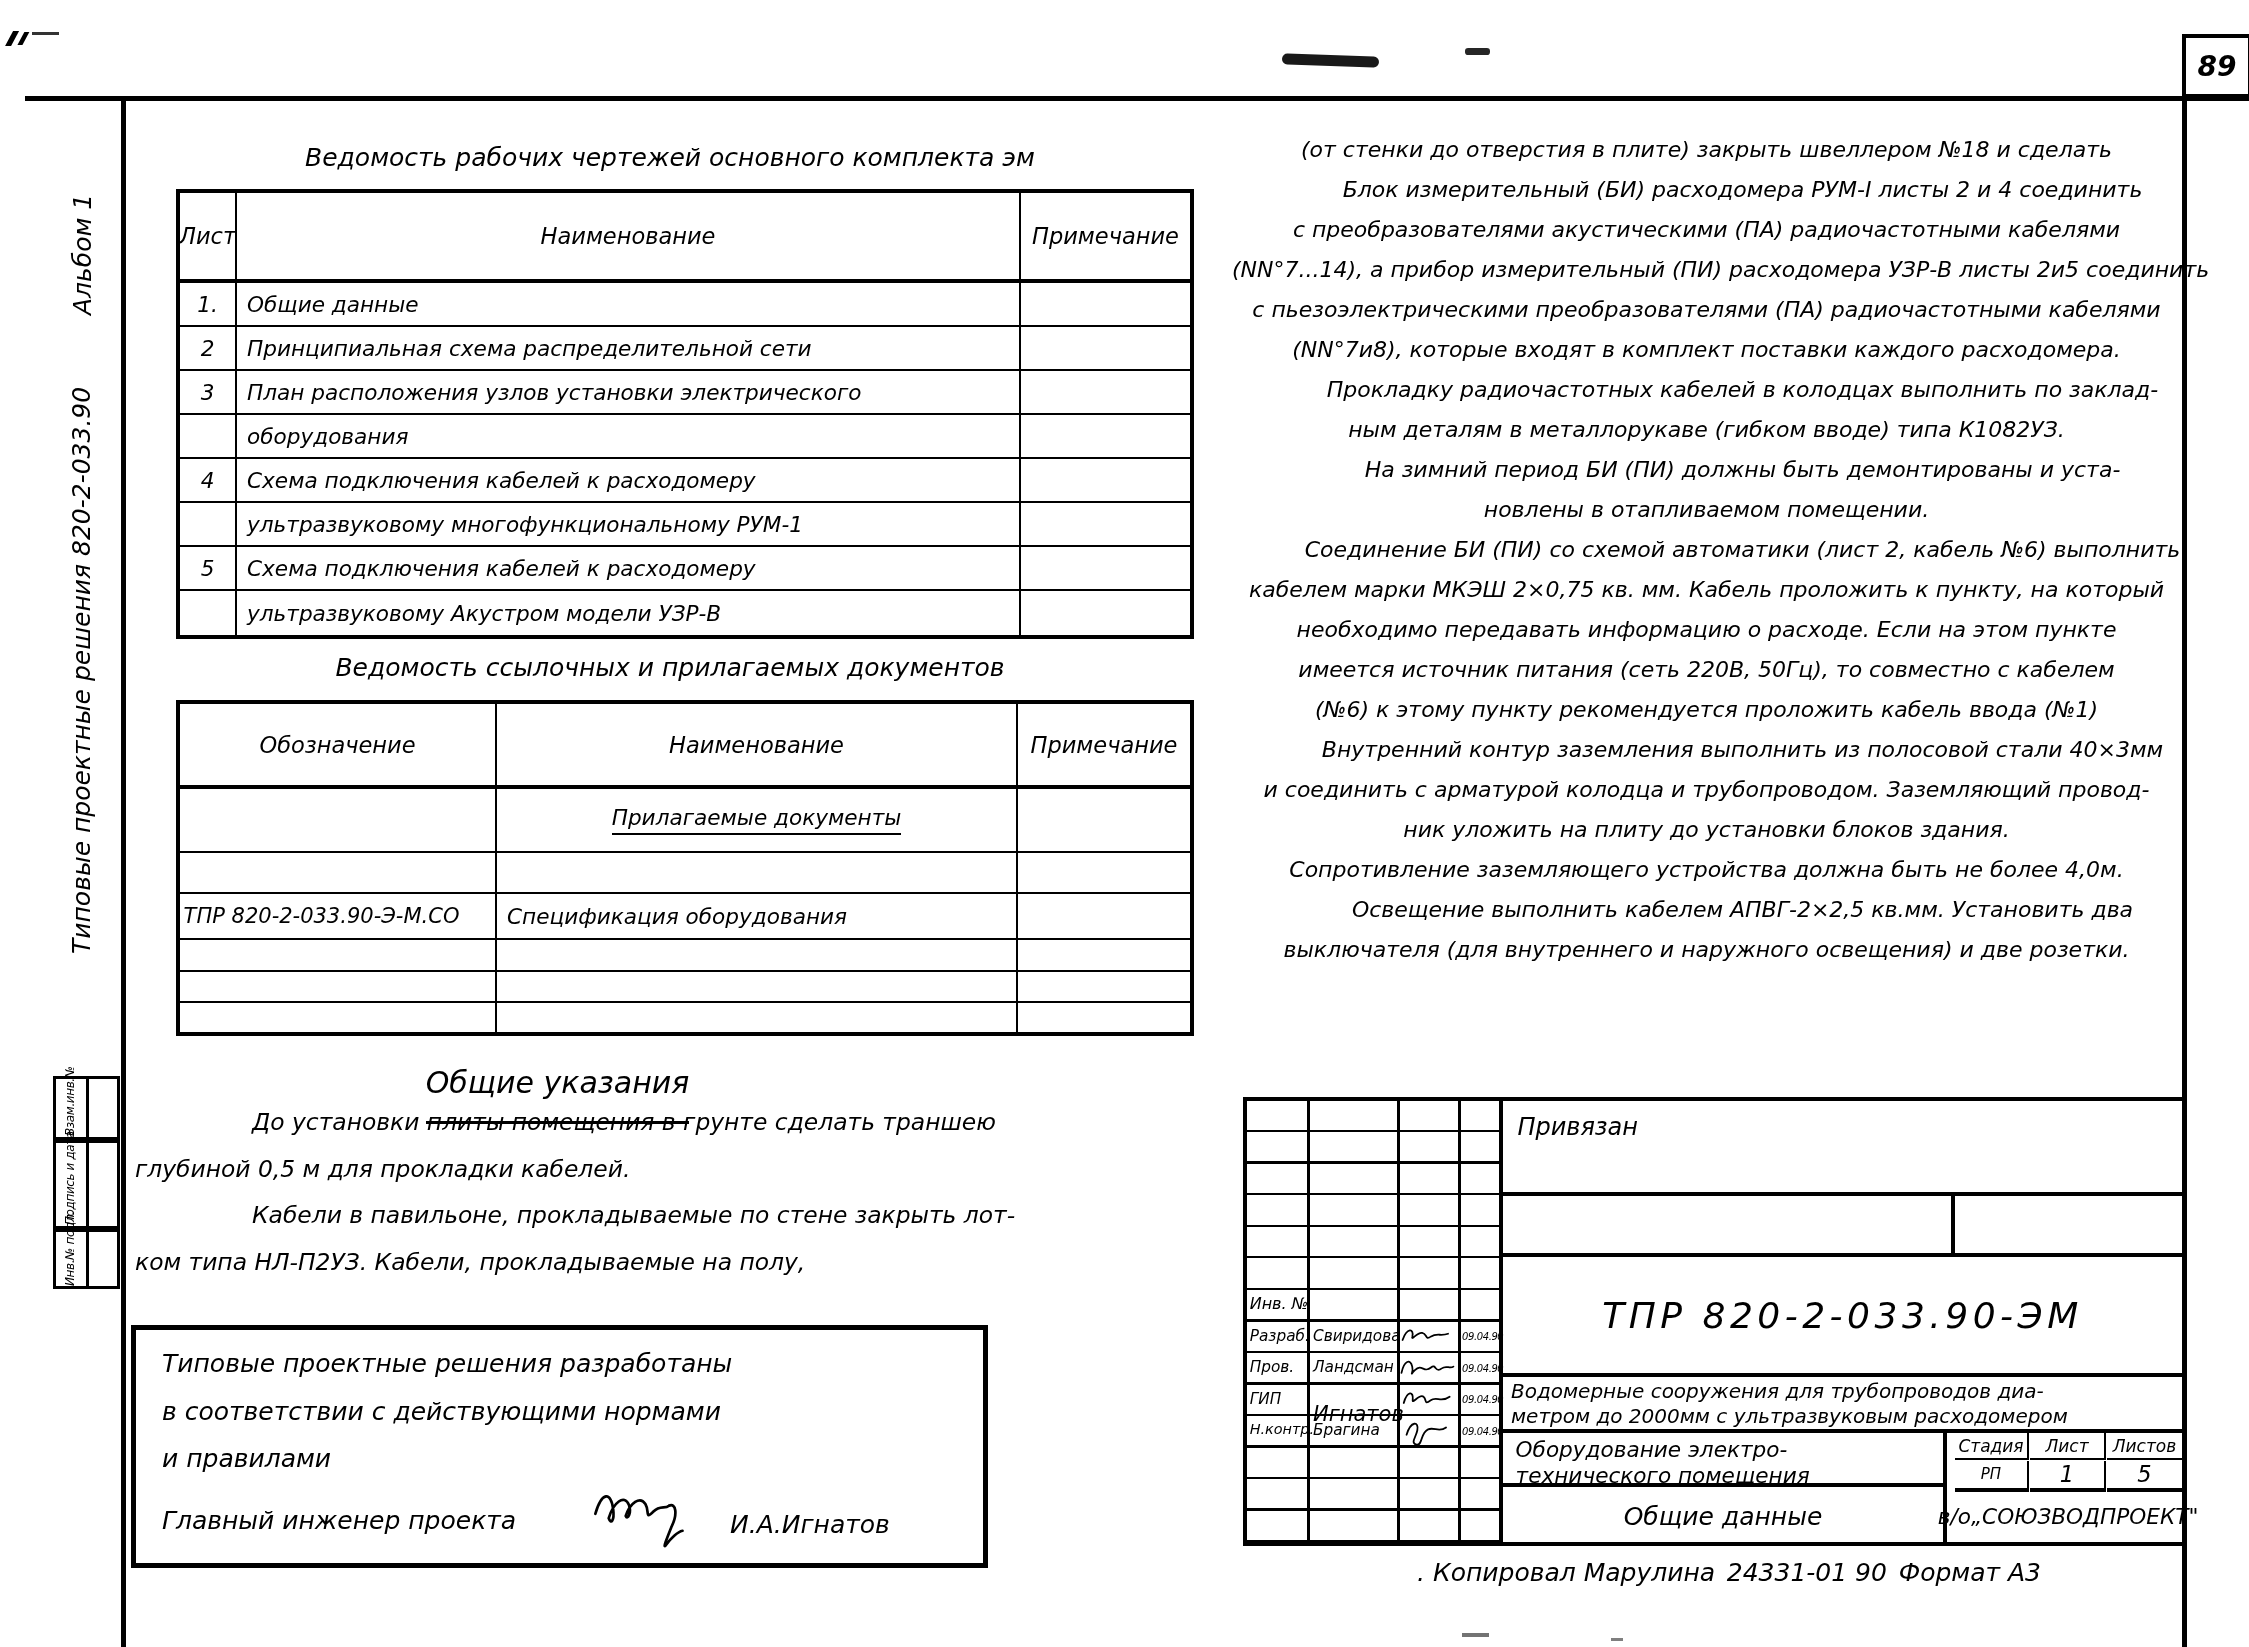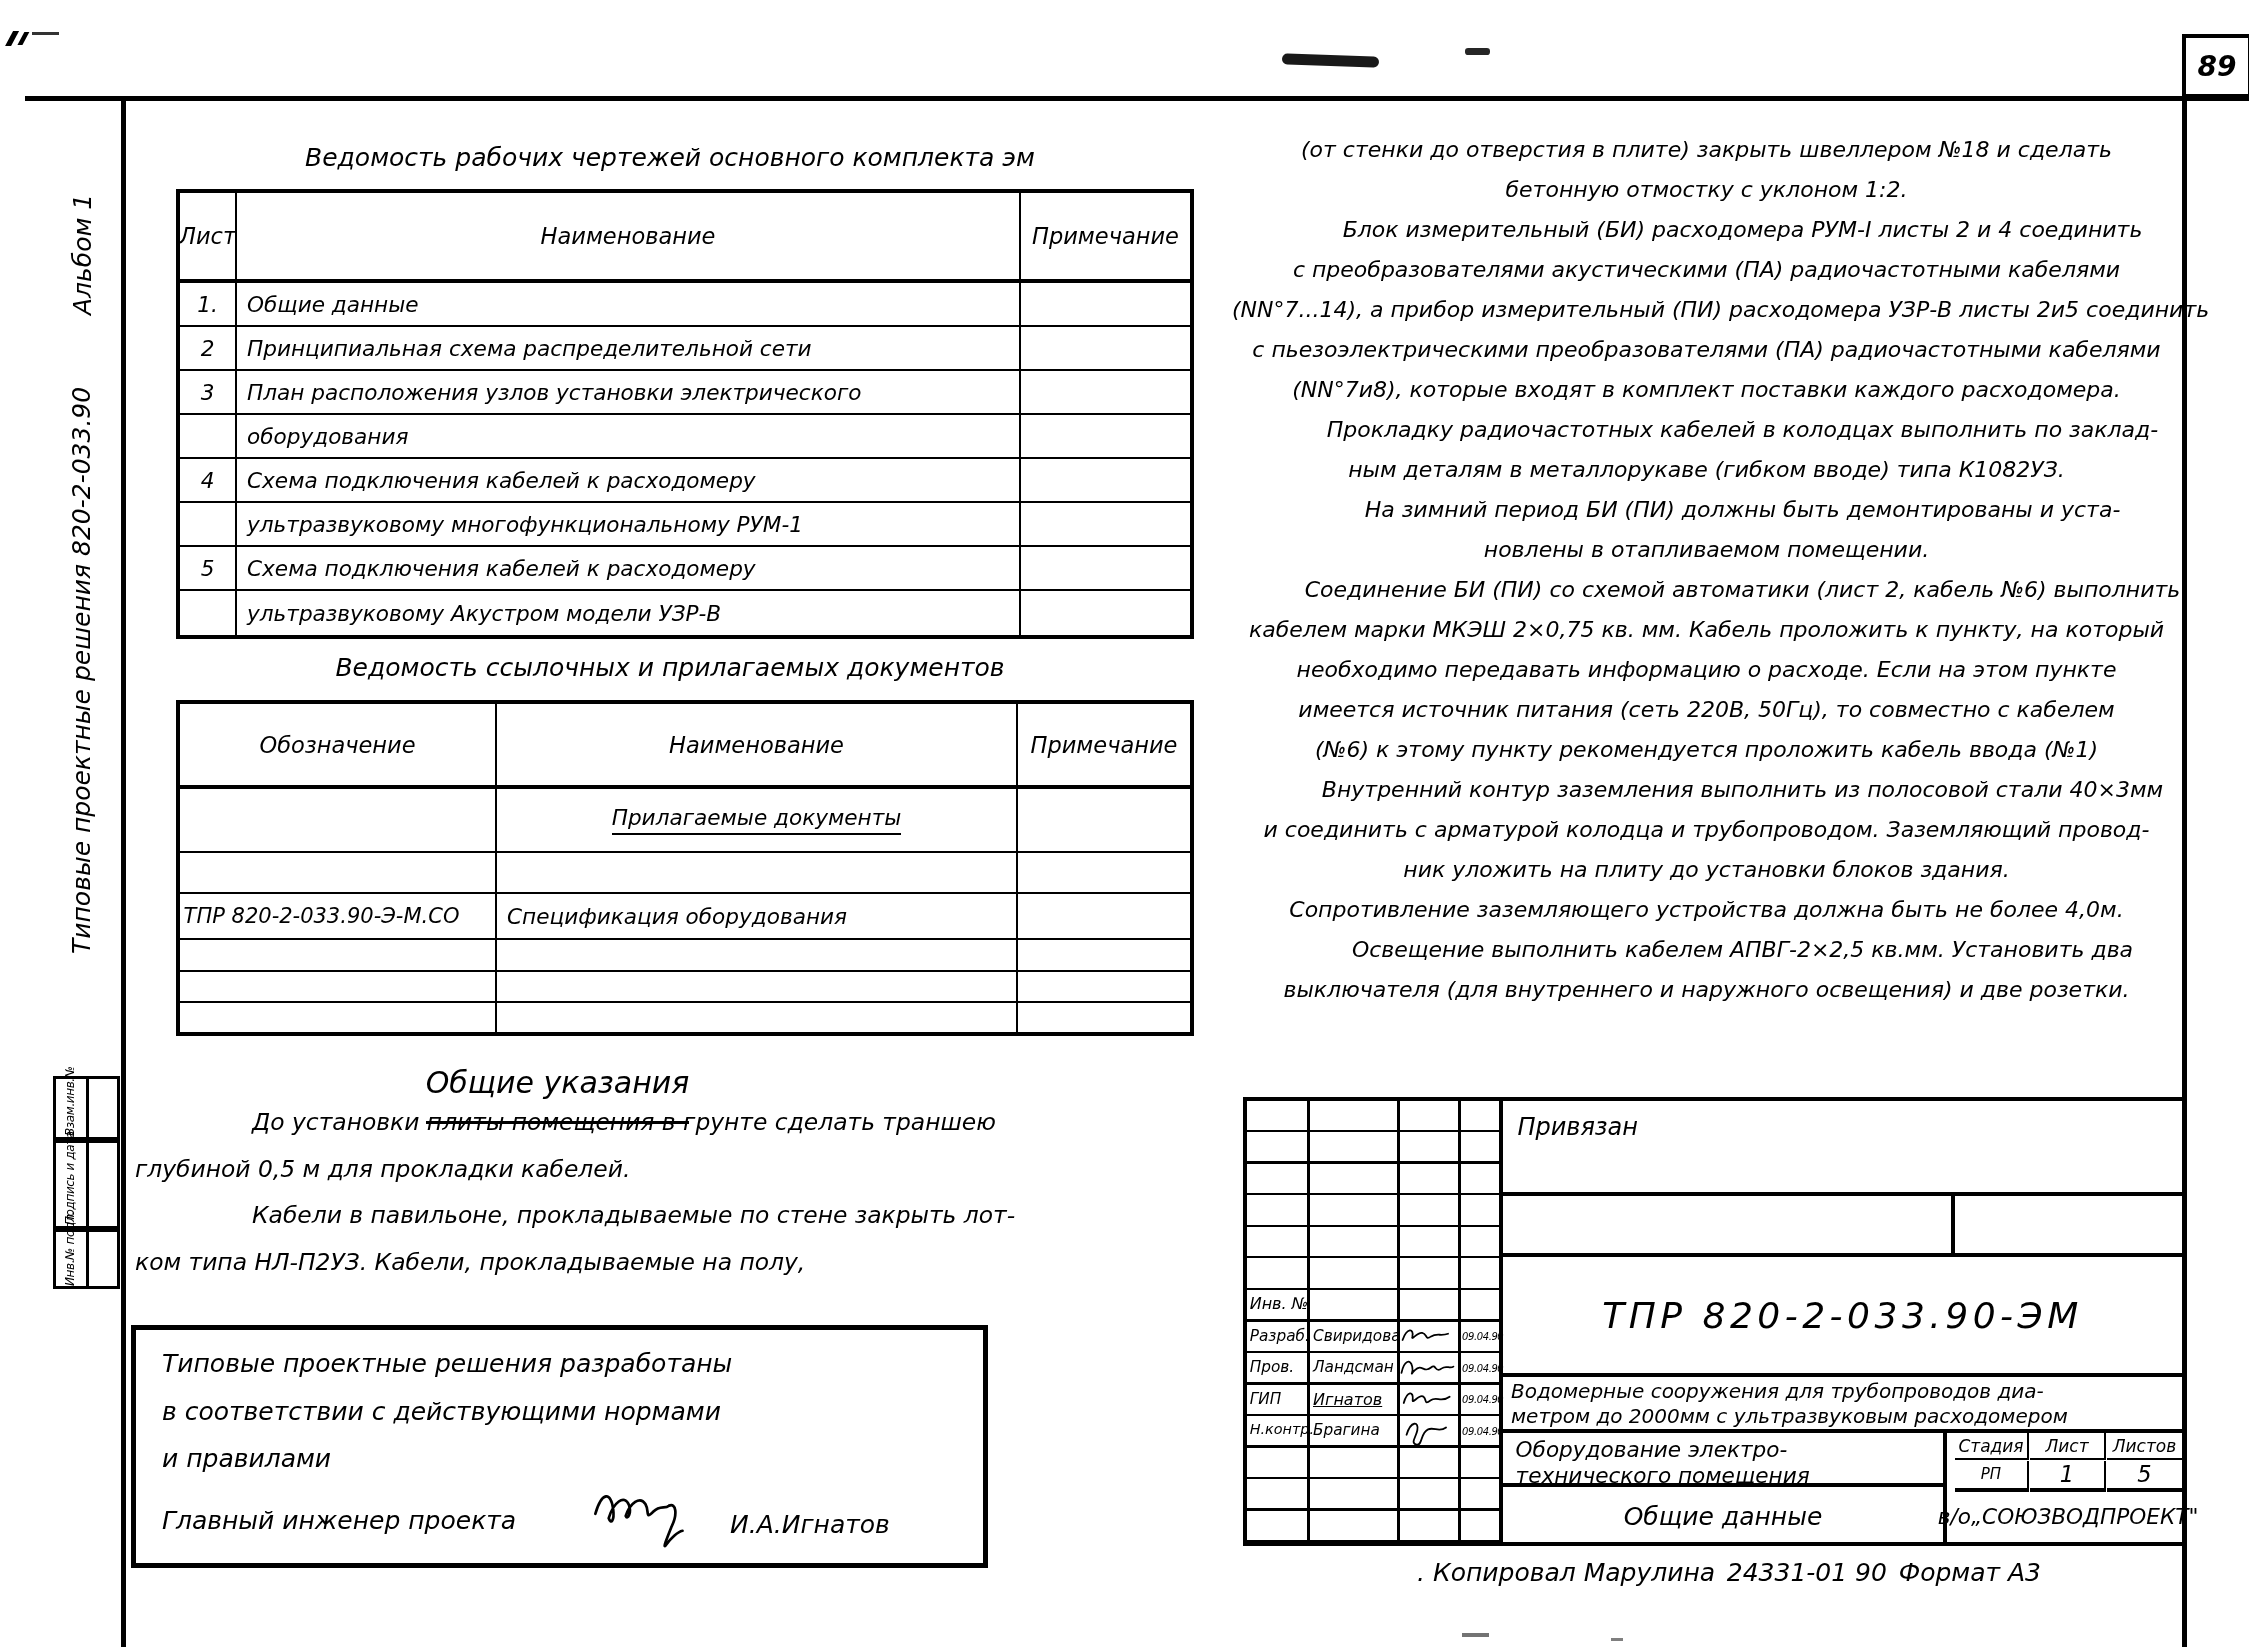--- a/index.html
+++ b/index.html
@@ -200,21 +200,20 @@
     <span class="sline" style="top:176px;">Главный инженер проекта</span>
     <svg class="sig-svg abs" style="left:450px; top:148px;" width="117" height="76" viewBox="0 0 260 170">
       <path d="M20 80 C 35 30, 55 30, 60 70 C 63 95, 55 105, 50 90 C 60 55, 85 35, 95 60 C 102 78, 92 95, 88 85 C 98 55, 120 40, 132 58 C 142 74, 130 95, 150 75 C 165 60, 175 70, 185 62" fill="none" stroke="#000" stroke-width="6" stroke-linecap="round"></path>
       <path d="M185 62 C 200 55, 205 80, 190 110 C 180 135, 170 160, 178 150 C 188 135, 205 120, 215 118" fill="none" stroke="#000" stroke-width="6" stroke-linecap="round"></path>
     </svg>
     <span class="sline" style="left:594px; top:180px;">И.А.Игнатов</span>
   </div>
 
   <div class="abs" style="left:1232px; top:130px; width:949px;">
     <div class="rc-line">(от стенки до отверстия в плите) закрыть швеллером №18 и сделать</div>
-    <div class="rc-line">бетонную отмостку с уклоном 1:2.</div>
     <div class="rc-line ind">Блок измерительный (БИ) расходомера РУМ-I листы 2 и 4 соединить</div>
     <div class="rc-line">с преобразователями акустическими (ПА) радиочастотными кабелями</div>
     <div class="rc-line">(NN°7...14), а прибор измерительный (ПИ) расходомера УЗР-В листы 2и5 соединить</div>
     <div class="rc-line">с пьезоэлектрическими преобразователями (ПА) радиочастотными кабелями</div>
     <div class="rc-line">(NN°7и8), которые входят в комплект поставки каждого расходомера.</div>
     <div class="rc-line ind">Прокладку радиочастотных кабелей в колодцах выполнить по заклад-</div>
     <div class="rc-line">ным деталям в металлорукаве (гибком вводе) типа К1082УЗ.</div>
     <div class="rc-line ind">На зимний период БИ (ПИ) должны быть демонтированы и уста-</div>
     <div class="rc-line">новлены в отапливаемом помещении.</div>
     <div class="rc-line ind">Соединение БИ (ПИ) со схемой автоматики (лист 2, кабель №6) выполнить</div>
@@ -243,21 +242,21 @@
       <span style="left:215px; top:230px; font-size:10px; letter-spacing:-0.4px;">09.04.90</span>
 
       <span style="left:2.7px; top:257px; font-size:15.3px;">Пров.</span>
       <span style="left:66px; top:257px; font-size:15.3px;">Ландсман</span>
       <svg class="abs" style="left:150px; top:253px;" width="60" height="27" viewBox="0 0 134 60">
         <path d="M10 42 C 16 14, 30 10, 34 28 C 38 44, 26 50, 40 36 C 56 20, 60 44, 76 30 C 88 20, 84 44, 100 32 C 110 24, 118 34, 126 28" fill="none" stroke="#000" stroke-width="4" stroke-linecap="round"></path>
       </svg>
       <span style="left:215px; top:262px; font-size:10px; letter-spacing:-0.4px;">09.04.90</span>
 
       <span style="left:2.7px; top:289px; font-size:15.3px;">ГИП</span>
-      <span style="left:66px; top:289px; font-size:16px;text-decoration:underline;">Игнатов</span>
+      <span style="left:66px; top:301px; font-size:21px;">Игнатов</span>
       <svg class="abs" style="left:153px; top:284px;" width="57" height="27" viewBox="0 0 126 60">
         <path d="M8 40 C 16 12, 30 14, 28 32 C 26 46, 42 18, 52 26 C 60 32, 52 46, 68 34 C 80 24, 92 40, 110 26" fill="none" stroke="#000" stroke-width="4" stroke-linecap="round"></path>
       </svg>
       <span style="left:215px; top:293px; font-size:10px; letter-spacing:-0.4px;">09.04.90</span>
 
       <span style="left:2.7px; top:320px; font-size:14.4px;">Н.контр.</span>
       <span style="left:66px; top:320px; font-size:15.3px;">Брагина</span>
       <svg class="abs" style="left:154px; top:314px;" width="56" height="35" viewBox="0 0 124 78">
         <path d="M12 44 C 22 12, 40 14, 36 34 C 33 50, 20 62, 34 66 C 48 70, 42 40, 60 32 C 74 26, 84 40, 100 28" fill="none" stroke="#000" stroke-width="4" stroke-linecap="round"></path>
       </svg>

